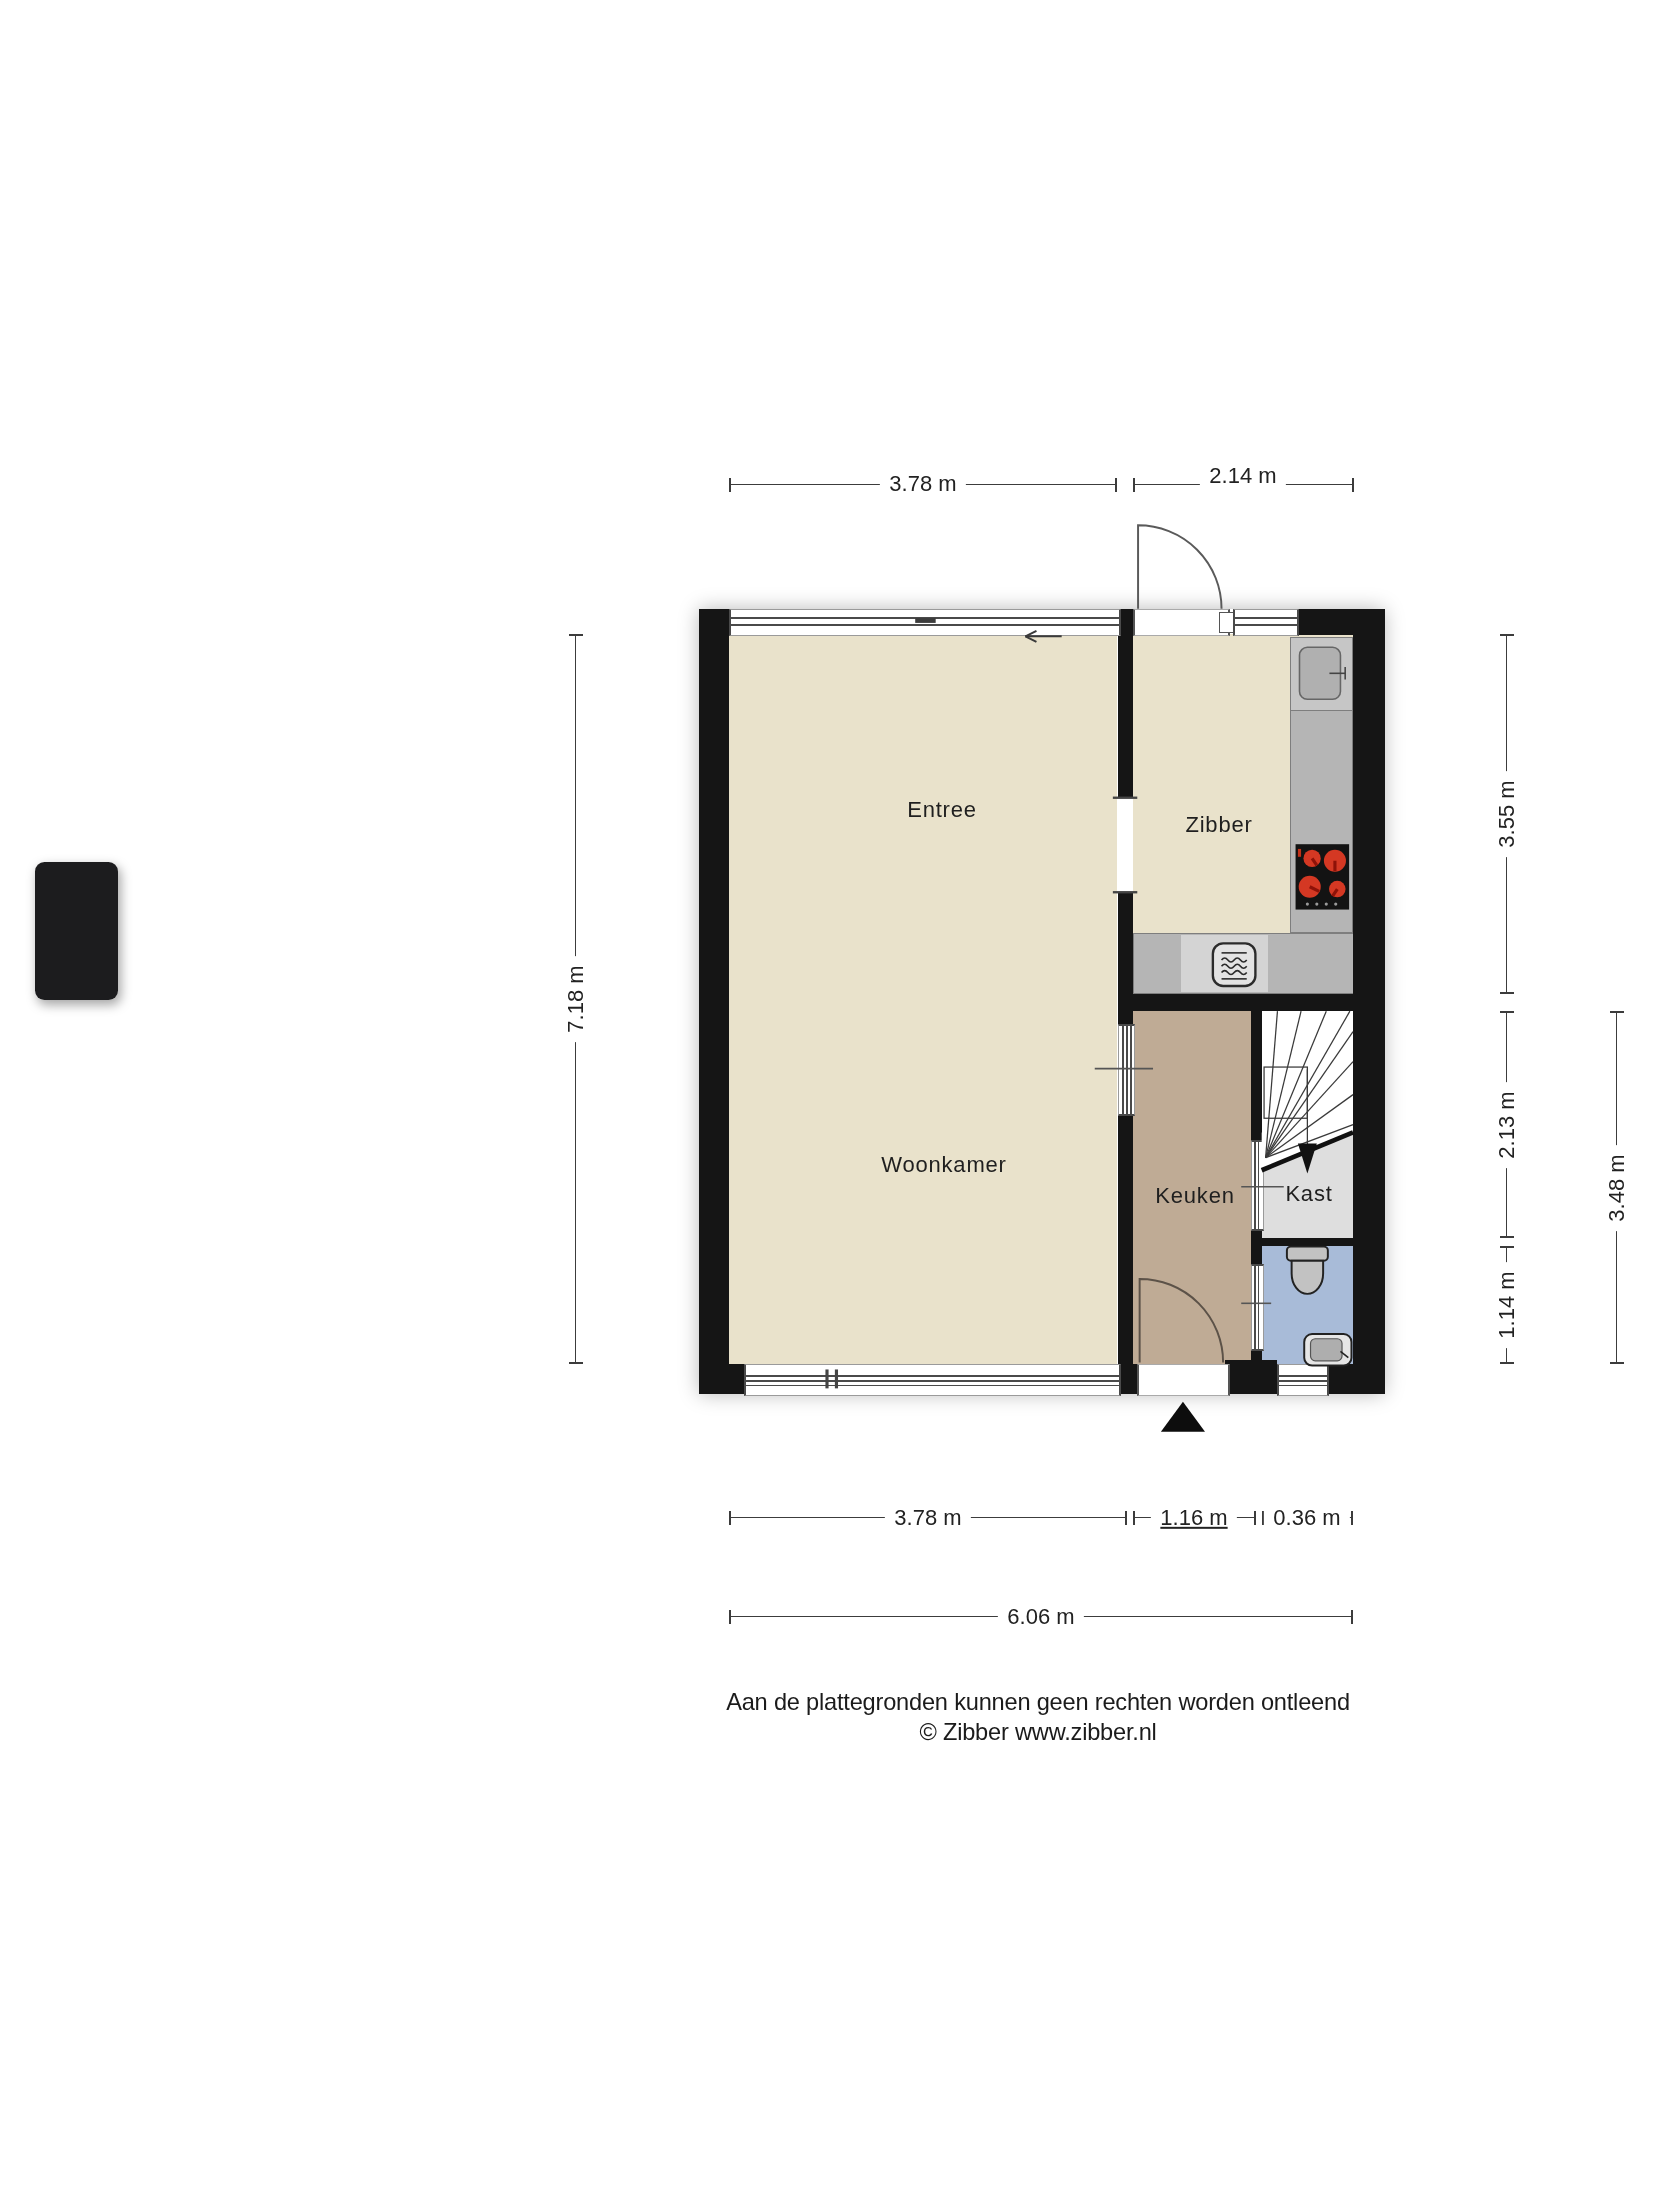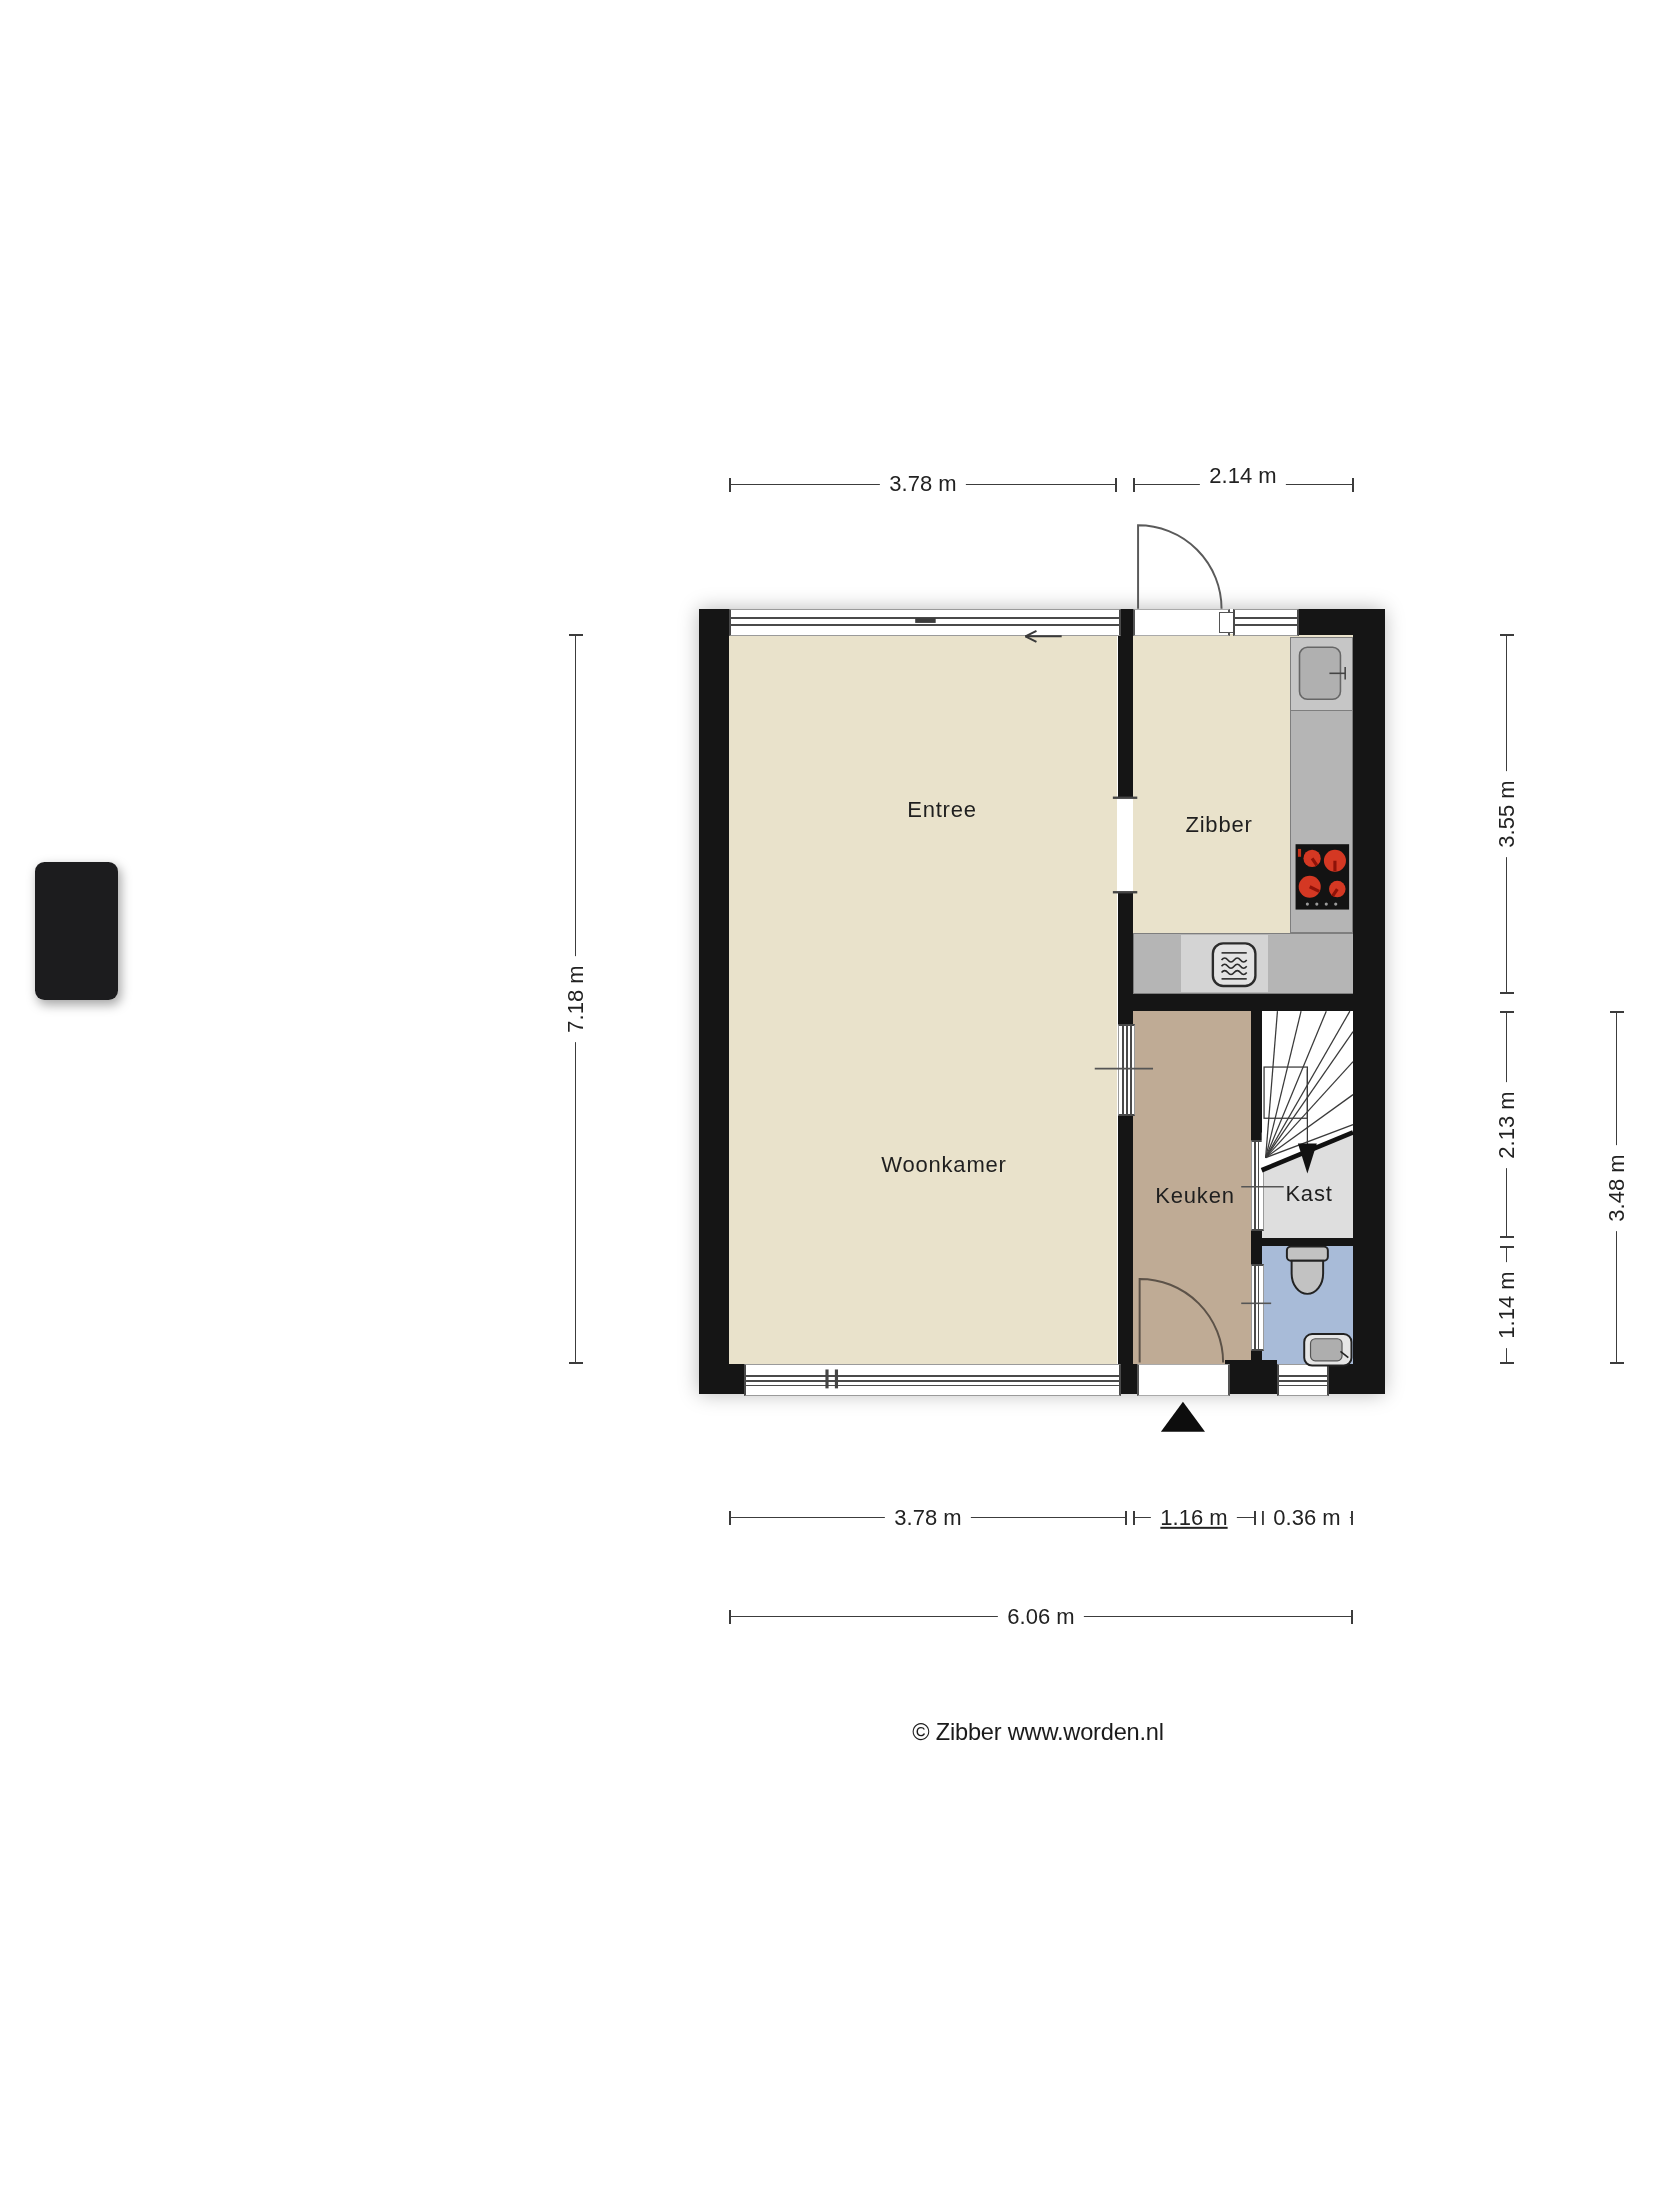--- a/index.html
+++ b/index.html
@@ -277,16 +277,17 @@
       <div class="tick-v" style="right:0;top:-7px;"></div>
   </div>
   <div class="dim-label" style="left:1307px;top:1518px;">0.36 m</div>
 
   <div class="dline-h" style="left:729px;top:1616px;width:624px;">
     <div class="tick-v" style="left:0;top:-7px;"></div>
       <div class="tick-v" style="right:0;top:-7px;"></div>
   </div>
   <div class="dim-label" style="left:1041px;top:1617px;">6.06 m</div>
 
-  <div class="footer-line" style="left:1038px;top:1719px;">© Zibber www.worden.nl</div>
+  <div class="footer-line" style="left:1038px;top:1689px;">Aan de plattegronden kunnen geen rechten worden ontleend</div>
+  <div class="footer-line" style="left:1038px;top:1719px;">© Zibber www.zibber.nl</div>
 
 </div>
 
 
 </body></html>

